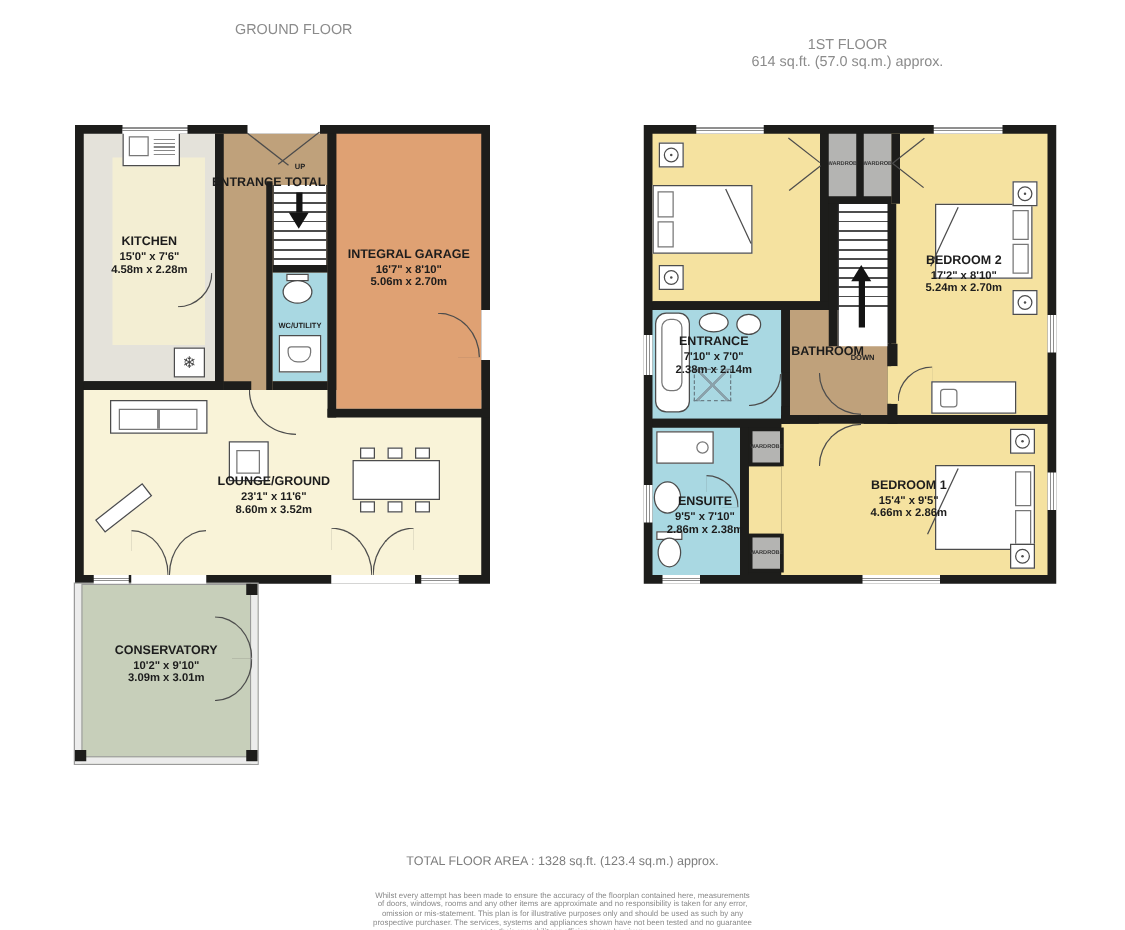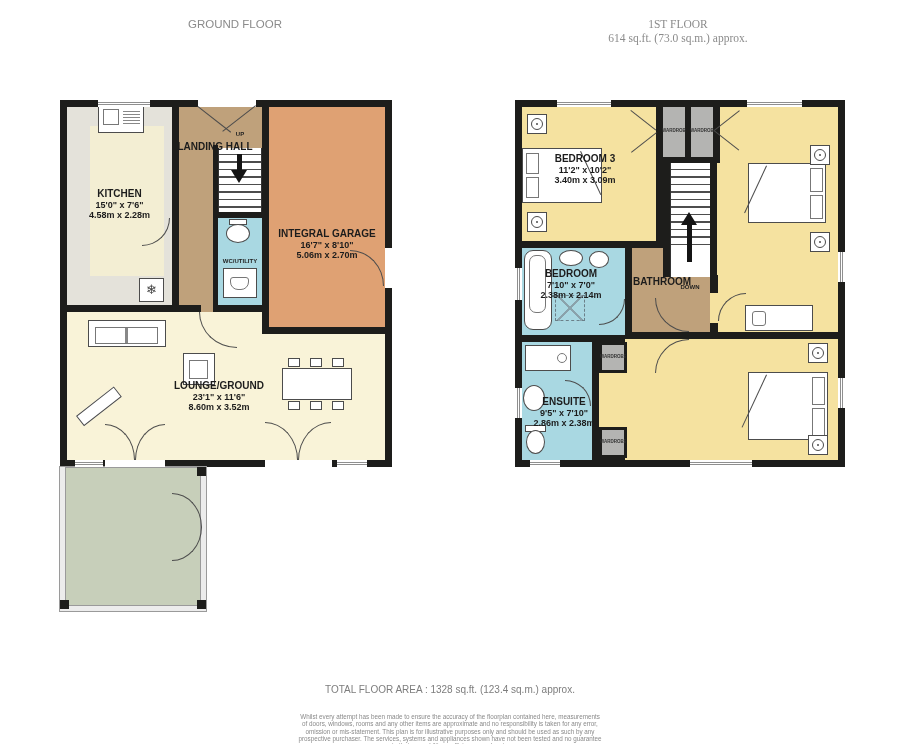--- a/index.html
+++ b/index.html
@@ -47,23 +47,23 @@
   .footer{position:absolute;left:0;top:684px;width:900px;text-align:center;z-index:5;}
   .ftotal{font-size:10px;color:#7d7d7d;margin-bottom:18px;}
   .fdisc{font-size:6.3px;line-height:7.3px;color:#8a8a8a;}
 </style>
 </head>
 <body>
 
 <div class="fheader" style="left:85px;top:18px;width:300px;">
   <div>GROUND FLOOR</div>
 </div>
-<div class="fheader" style="left:528px;top:18px;width:300px;font-family:Liberation Serif, serif;">
+<div class="fheader" style="left:528px;top:30px;width:300px;">
   <div>1ST FLOOR</div>
-  <div>614 sq.ft. (73.0 sq.m.) approx.</div>
+  <div>614 sq.ft. (57.0 sq.m.) approx.</div>
 </div>
 
 <div class="floor" style="left:60px;top:100px;width:332px;height:367px;">
 
   <div class="room rm-lounge" style="left:7px;top:212px;width:318px;height:148px;"></div>
   <div class="room rm-kitchen" style="left:7px;top:7px;width:105px;height:198px;"></div>
   <div class="rm-kcream" style="left:30px;top:26px;width:74px;height:150px;"></div>
   <div class="room rm-hall" style="left:112px;top:7px;width:90px;height:205px;"></div>
   <div class="room rm-garage" style="left:209px;top:7px;width:116px;height:220px;"></div>
   <div class="room rm-bath" style="left:158px;top:118px;width:44px;height:87px;"></div>
@@ -128,38 +128,43 @@
   <div class="furn" style="left:250px;top:301px;width:12px;height:9px;"></div>
   <div class="furn" style="left:272px;top:301px;width:12px;height:9px;"></div>
   <div class="furn" style="left:16px;top:316px;width:48px;height:13px;transform:rotate(-38deg);transform-origin:left top;"></div>
 
   <div class="rlabel" style="left:7px;top:88px;width:105px;">
     <div class="nm">KITCHEN</div>
     <div class="dm">15'0" x 7'6"</div>
     <div class="dm">4.58m x 2.28m</div>
   </div>
   <div class="rlabel" style="left:95px;top:41px;width:120px;">
-    <div class="nm">LANDING HALL</div>
-  </div>
-  <div class="rlabel" style="left:207px;top:98px;width:120px;margin-top:30px;">
+    <div class="nm">ENTRANCE TOTAL</div>
+  </div>
+  <div class="rlabel" style="left:207px;top:98px;width:120px;">
     <div class="nm">INTEGRAL GARAGE</div>
     <div class="dm">16'7" x 8'10"</div>
     <div class="dm">5.06m x 2.70m</div>
   </div>
   <div class="slabel" style="left:138px;top:158px;width:84px;">WC/UTILITY</div>
   <div class="rlabel" style="left:99px;top:280px;width:120px;">
     <div class="nm">LOUNGE/GROUND</div>
     <div class="dm">23'1" x 11'6"</div>
     <div class="dm">8.60m x 3.52m</div>
   </div>
 </div>
 
 <div class="cons" style="left:60px;top:467px;width:146px;height:144px;">
   <div class="arc" style="left:107px;top:26px;width:30px;height:34px;border-right:1.6px solid #4c4c4c;border-top:1.6px solid #4c4c4c;border-top-right-radius:100% 100%;"></div>
   <div class="arc" style="left:107px;top:60px;width:30px;height:34px;border-right:1.6px solid #4c4c4c;border-bottom:1.6px solid #4c4c4c;border-bottom-right-radius:100% 100%;"></div>
+  <div class="rlabel" style="left:0;top:48px;width:136px;">
+    <div class="nm">CONSERVATORY</div>
+    <div class="dm">10'2" x 9'10"</div>
+    <div class="dm">3.09m x 3.01m</div>
+  </div>
 </div>
 <div class="post" style="left:60px;top:600px;width:9px;height:9px;"></div>
 <div class="post" style="left:197px;top:600px;width:9px;height:9px;"></div>
 <div class="post" style="left:197px;top:467px;width:9px;height:9px;"></div>
 
 <div class="floor" style="left:515px;top:100px;width:330px;height:367px;">
 
   <div class="room rm-bedroom" style="left:7px;top:7px;width:134px;height:134px;"></div>
   <div class="room rm-bedroom" style="left:198px;top:7px;width:125px;height:225px;"></div>
   <div class="room rm-hall" style="left:117px;top:148px;width:78px;height:84px;"></div>
@@ -274,37 +279,42 @@
   <div class="oval" style="left:74px;top:151px;width:20px;height:17px;"></div>
   <div class="shower-x" style="left:40px;top:195px;width:30px;height:26px;"></div>
 
   <div class="furn" style="left:10px;top:245px;width:46px;height:26px;">
     <div class="furn-in" style="left:31px;top:7px;width:10px;height:10px;border-radius:50%;"></div>
   </div>
   <div class="oval" style="left:8px;top:285px;width:22px;height:26px;"></div>
   <div class="oval" style="left:11px;top:330px;width:19px;height:24px;"></div>
   <div class="furn" style="left:10px;top:325px;width:21px;height:7px;"></div>
 
-  <div class="rlabel" style="left:10px;top:53px;width:120px;">
-    <div class="nm">BEDROOM 3</div>
-    <div class="dm">11'2" x 10'2"</div>
-    <div class="dm">3.40m x 3.09m</div>
+  <div class="rlabel" style="left:195px;top:103px;width:122px;">
+    <div class="nm">BEDROOM 2</div>
+    <div class="dm">17'2" x 8'10"</div>
+    <div class="dm">5.24m x 2.70m</div>
   </div>
   <div class="rlabel" style="left:2px;top:168px;width:108px;">
-    <div class="nm">BEDROOM</div>
+    <div class="nm">ENTRANCE</div>
     <div class="dm">7'10" x 7'0"</div>
     <div class="dm">2.38m x 2.14m</div>
   </div>
   <div class="rlabel" style="left:107px;top:176px;width:80px;">
     <div class="nm">BATHROOM</div>
   </div>
   <div class="rlabel" style="left:0;top:296px;width:98px;">
     <div class="nm">ENSUITE</div>
     <div class="dm">9'5" x 7'10"</div>
     <div class="dm">2.86m x 2.38m</div>
+  </div>
+  <div class="rlabel" style="left:152px;top:283px;width:120px;">
+    <div class="nm">BEDROOM 1</div>
+    <div class="dm">15'4" x 9'5"</div>
+    <div class="dm">4.66m x 2.86m</div>
   </div>
 </div>
 
 <div class="footer">
   <div class="ftotal">TOTAL FLOOR AREA : 1328 sq.ft. (123.4 sq.m.) approx.</div>
   <div class="fdisc">Whilst every attempt has been made to ensure the accuracy of the floorplan contained here, measurements</div>
   <div class="fdisc">of doors, windows, rooms and any other items are approximate and no responsibility is taken for any error,</div>
   <div class="fdisc">omission or mis-statement. This plan is for illustrative purposes only and should be used as such by any</div>
   <div class="fdisc">prospective purchaser. The services, systems and appliances shown have not been tested and no guarantee</div>
   <div class="fdisc">as to their operability or efficiency can be given.</div>

